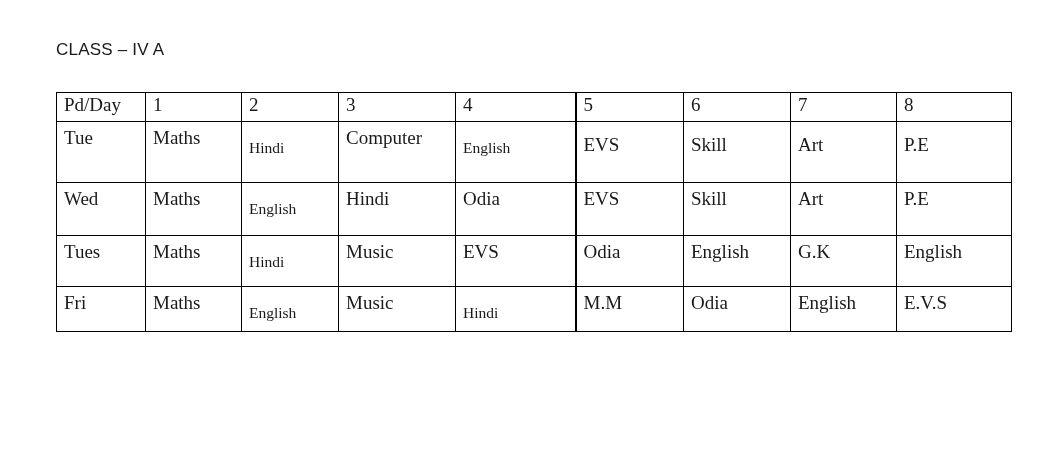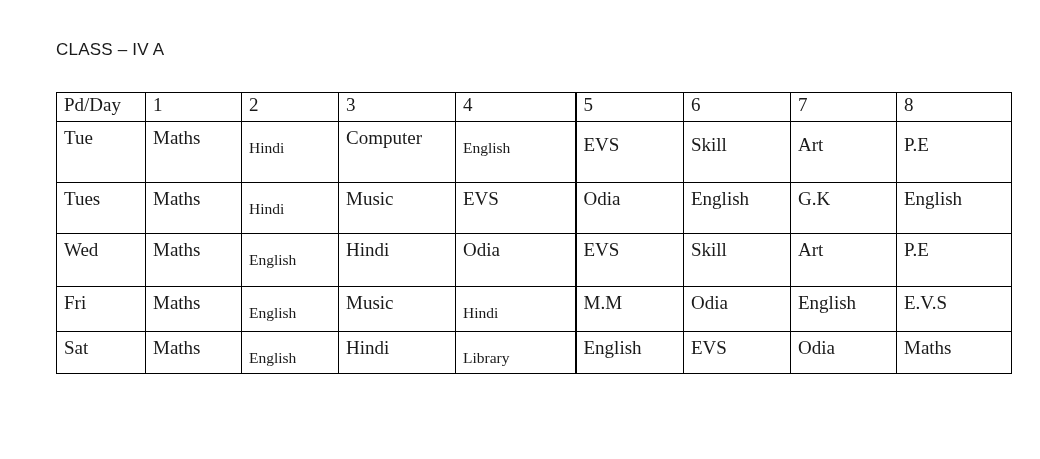--- a/index.html
+++ b/index.html
@@ -99,59 +99,48 @@
           <td>Tue</td>
           <td>Maths</td>
           <td class="small">Hindi</td>
           <td>Computer</td>
           <td class="small">English</td>
           <td class="mid">EVS</td>
           <td class="mid">Skill</td>
           <td class="mid">Art</td>
           <td class="mid">P.E</td>
         </tr>
+        <tr style="height: 53px;">
+          <td>Wed</td>
+          <td>Maths</td>
+          <td class="small">English</td>
+          <td>Hindi</td>
+          <td>Odia</td>
+          <td>EVS</td>
+          <td>Skill</td>
+          <td>Art</td>
+          <td>P.E</td>
+        </tr>
         <tr style="height: 51px;">
           <td>Tues</td>
           <td>Maths</td>
           <td class="small">Hindi</td>
           <td>Music</td>
           <td>EVS</td>
           <td>Odia</td>
           <td>English</td>
           <td>G.K</td>
           <td>English</td>
-        </tr>
-        <tr style="height: 53px;">
-          <td>Wed</td>
-          <td>Maths</td>
-          <td class="small">English</td>
-          <td>Hindi</td>
-          <td>Odia</td>
-          <td>EVS</td>
-          <td>Skill</td>
-          <td>Art</td>
-          <td>P.E</td>
         </tr>
         <tr style="height: 45px;">
           <td>Fri</td>
           <td>Maths</td>
           <td class="small">English</td>
           <td>Music</td>
           <td class="small">Hindi</td>
           <td>M.M</td>
           <td>Odia</td>
           <td>English</td>
           <td>E.V.S</td>
         </tr>
-        <tr style="height: 42px;">
-          <td>Sat</td>
-          <td>Maths</td>
-          <td class="small">English</td>
-          <td>Hindi</td>
-          <td class="small">Library</td>
-          <td>English</td>
-          <td>EVS</td>
-          <td>Odia</td>
-          <td>Maths</td>
-        </tr>
       </tbody>
   </table>
 </div>
 
 </body></html>

